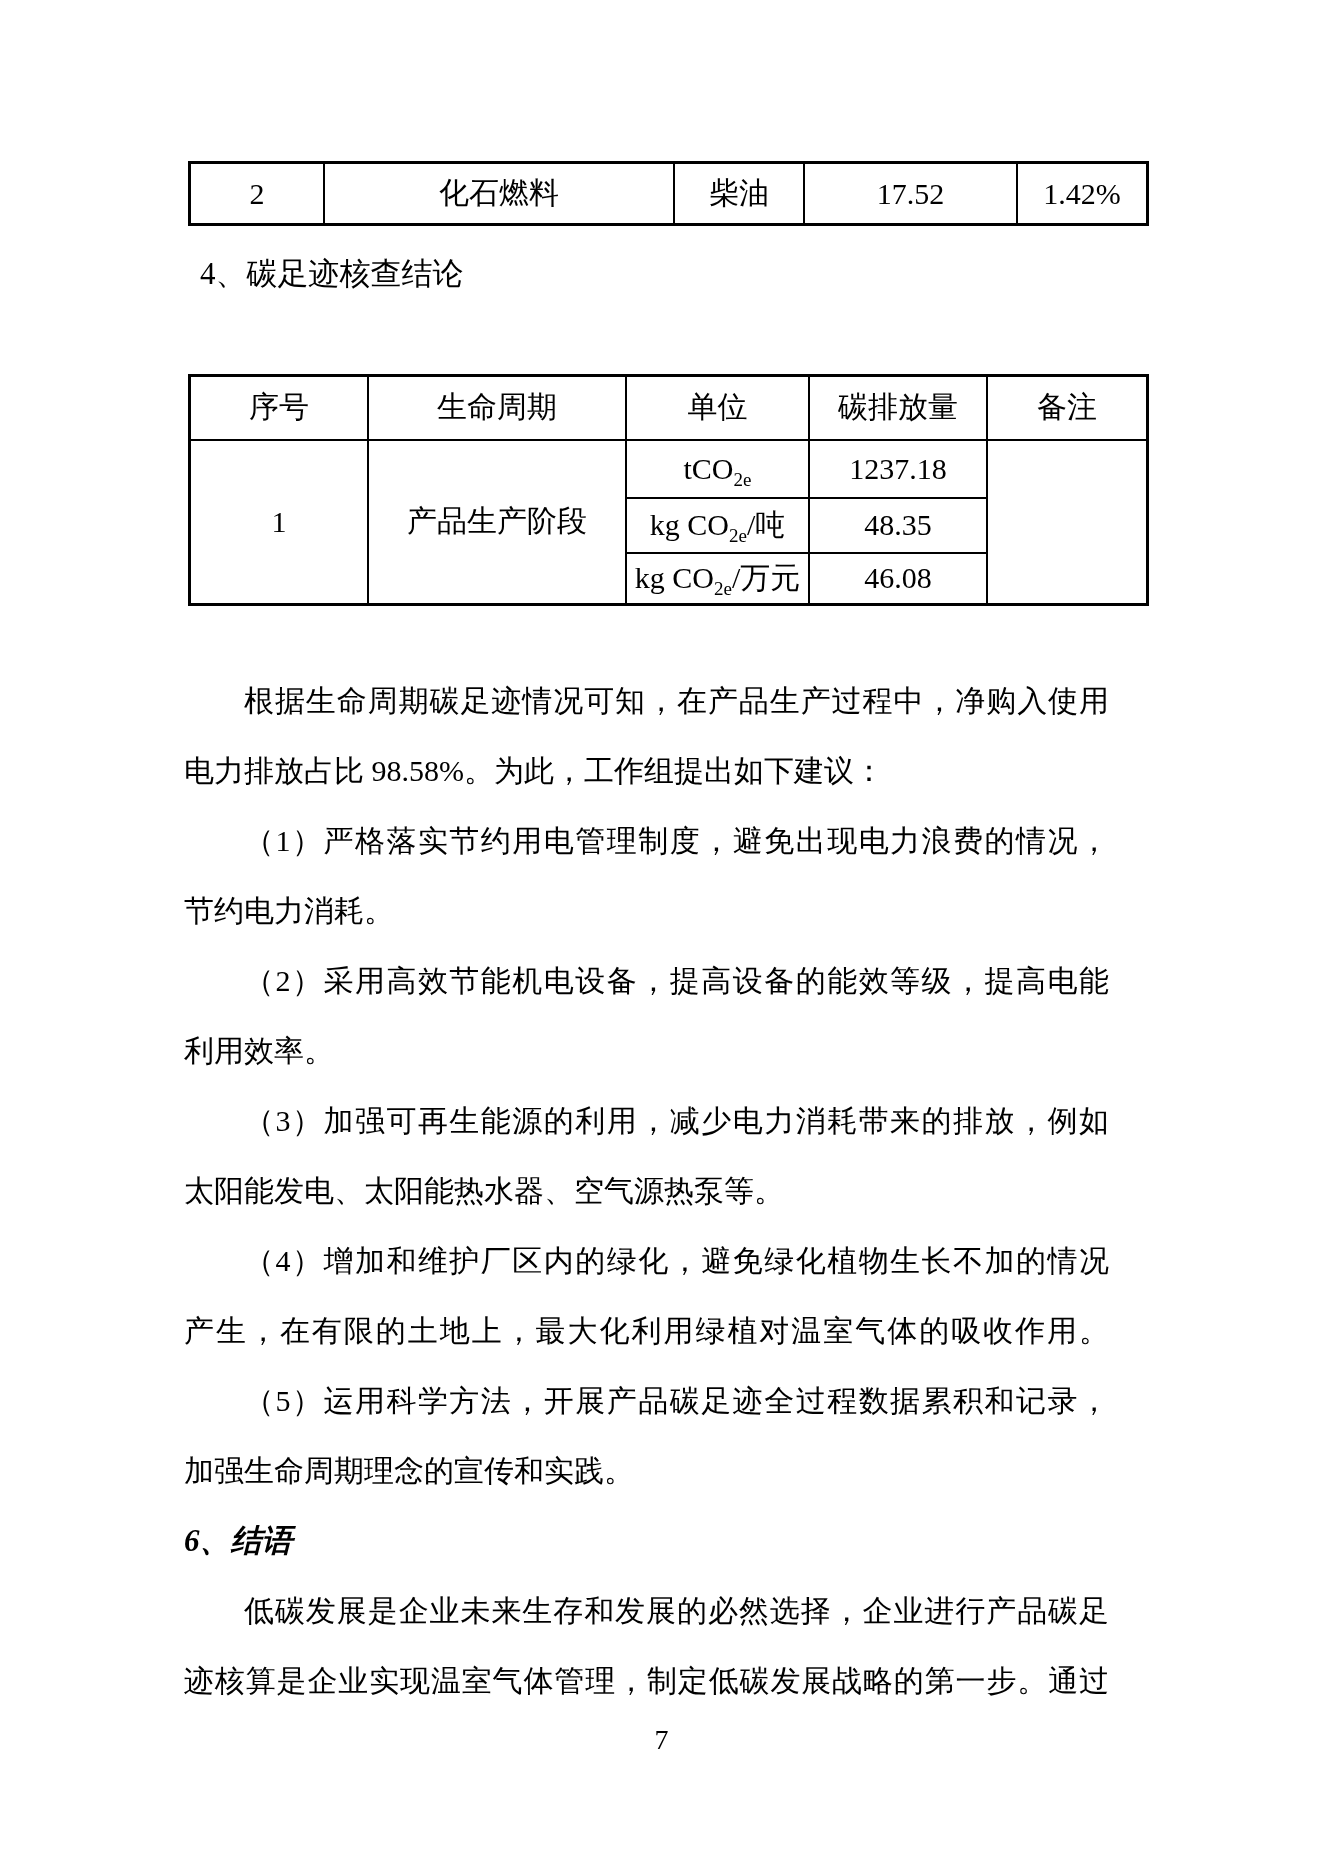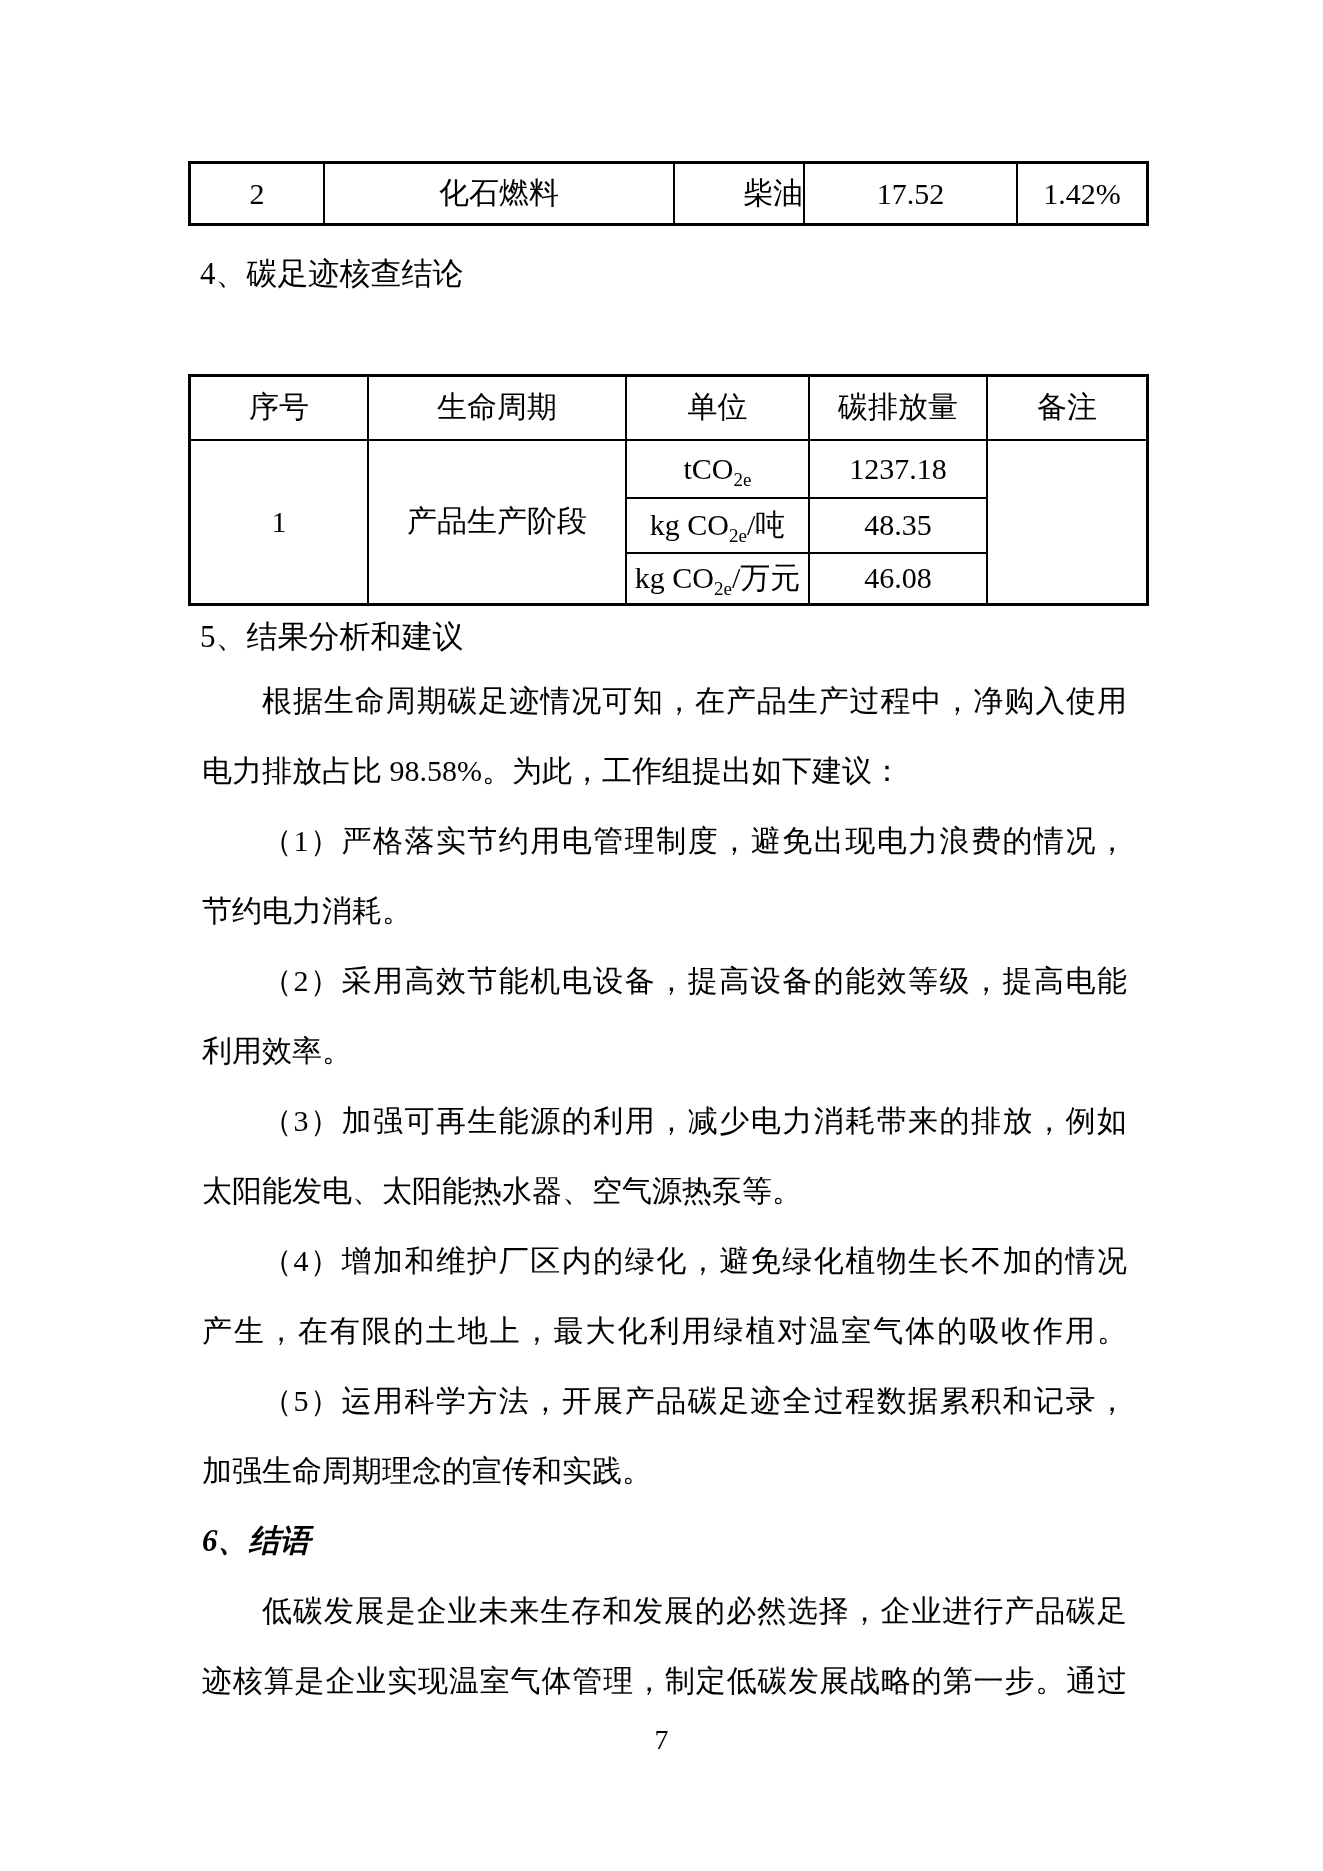--- a/index.html
+++ b/index.html
@@ -32,21 +32,21 @@
 </head>
 <body>
 
 <div class="page">
 
   <table class="abs t-outer" style="left:188px; top:161px; width:947px;">
     <tbody>
         <tr style="height:62px;">
       <td style="width:132px;">2</td>
       <td style="width:348px;">化石燃料</td>
-      <td style="width:128px;text-align:right;">柴油</td>
+      <td style="width:128px;">柴油</td>
       <td style="width:211px;">17.52</td>
       <td style="width:128px;">1.42%</td>
     </tr>
   </tbody>
     </table>
 
   <div class="abs heading" style="left:200px; top:252px;">4、碳足迹核查结论</div>
 
   <table class="abs t-outer" style="left:188px; top:374px; width:947px;">
     <tbody>
@@ -68,23 +68,22 @@
       <td><span>kg CO</span><sub>2e</sub><span>/吨</span></td>
       <td>48.35</td>
     </tr>
     <tr style="height:52px;">
       <td><span>kg CO</span><sub>2e</sub><span>/万元</span></td>
       <td>46.08</td>
     </tr>
   </tbody>
     </table>
 
-  <div class="abs heading" style="left:200px; top:615px;">5、结果分析和建议</div>
 
-  <div class="abs flow" style="left:202px; top:666px;">
+  <div class="abs flow" style="left:184px; top:666px;">
     <div class="line indent fill">根据生命周期碳足迹情况可知，在产品生产过程中，净购入使用</div>
     <div class="line wrapok">电力排放占比 98.58%。为此，工作组提出如下建议：</div>
     <div class="line indent fill">（1）严格落实节约用电管理制度，避免出现电力浪费的情况，</div>
     <div class="line wrapok">节约电力消耗。</div>
     <div class="line indent fill">（2）采用高效节能机电设备，提高设备的能效等级，提高电能</div>
     <div class="line wrapok">利用效率。</div>
     <div class="line indent fill">（3）加强可再生能源的利用，减少电力消耗带来的排放，例如</div>
     <div class="line wrapok">太阳能发电、太阳能热水器、空气源热泵等。</div>
     <div class="line indent fill">（4）增加和维护厂区内的绿化，避免绿化植物生长不加的情况</div>
     <div class="line fill">产生，在有限的土地上，最大化利用绿植对温室气体的吸收作用。</div>

